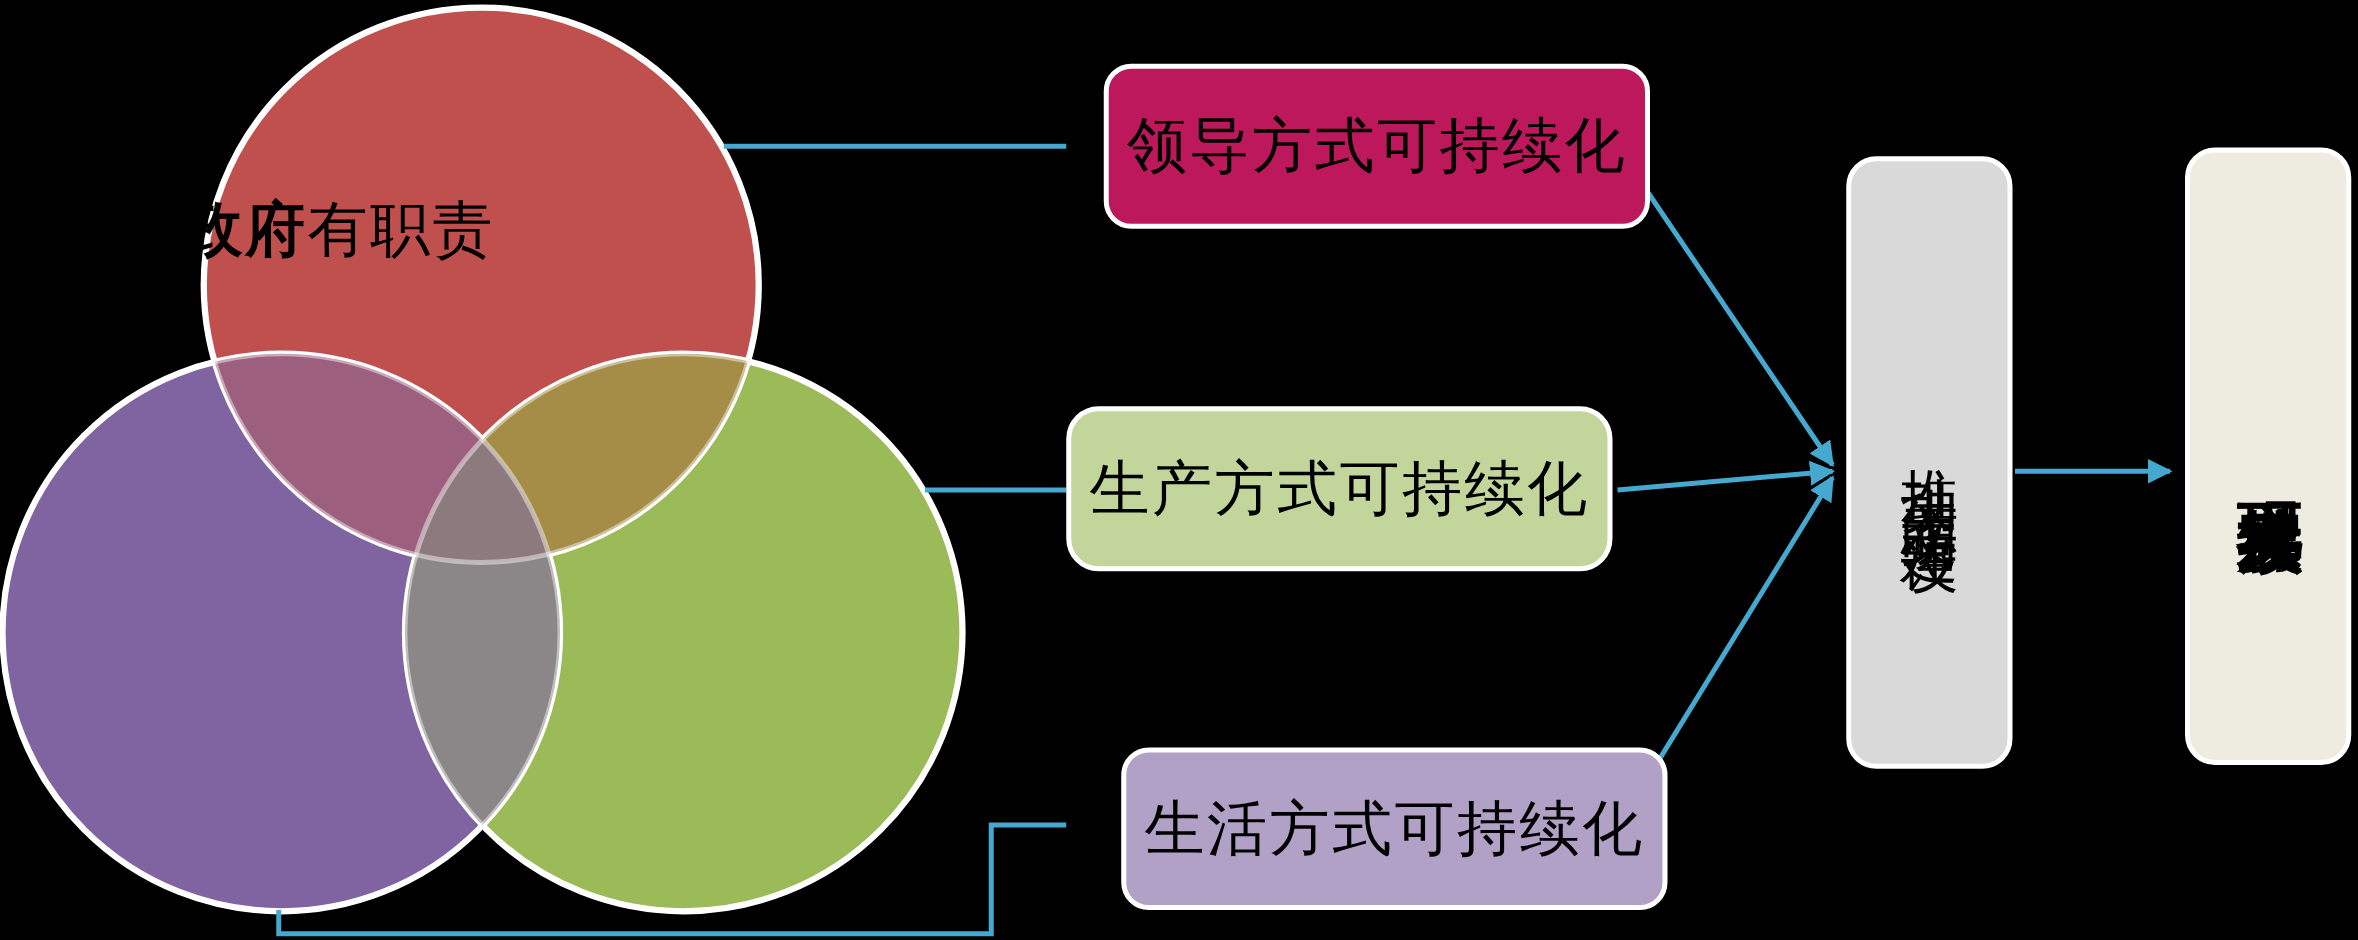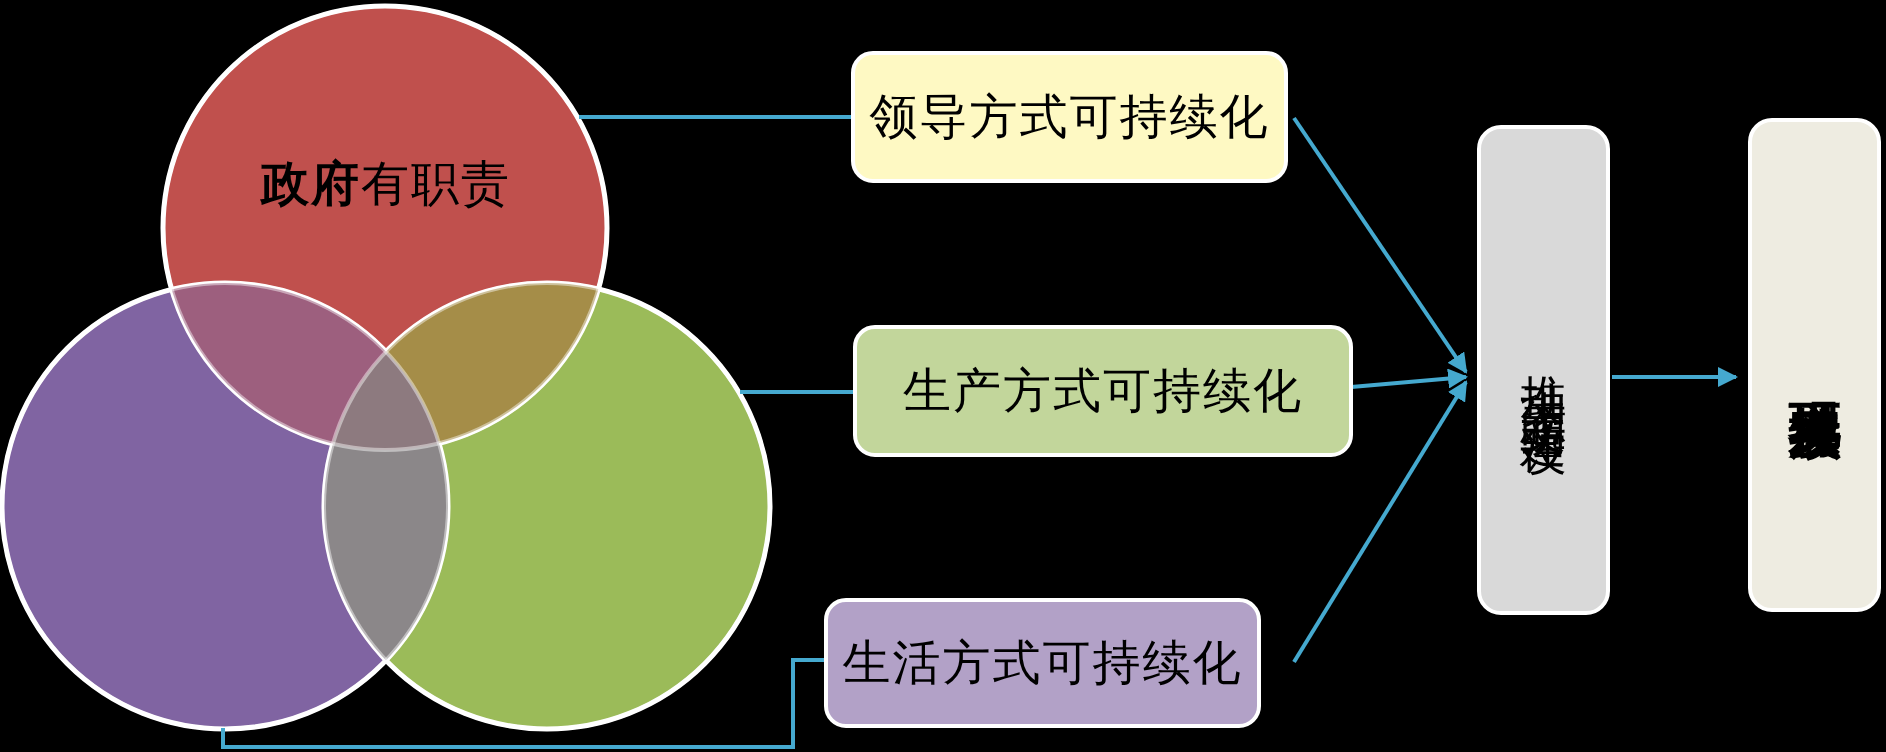--- a/index.html
+++ b/index.html
@@ -8,21 +8,21 @@
     background:#000;
     position:relative;
     overflow:hidden;
     font-family:"Liberation Serif","DejaVu Serif",serif;
   }
   .stage{position:absolute;left:0;top:0;width:1886px;height:752px;}
   svg.layer{position:absolute;left:0;top:0;}
 
   .label{position:absolute;color:#000;white-space:nowrap;}
   .circle-label{
-    font-size:48px;letter-spacing:2px;text-align:center;
+    font-size:48px;letter-spacing:2px;text-align:left;
   }
   .circle-label .b{font-weight:bold;}
 
   .pill{
     position:absolute;
     box-sizing:border-box;
     border:4px solid #fff;
     border-radius:22px;
     display:flex;align-items:center;justify-content:center;
   }
@@ -101,27 +101,27 @@
       <path d="M 1294 392 L 1466 377" marker-end="url(#arrow)" stroke="#45a9cf"></path>
       <path d="M 1294 662 L 1466 382" marker-end="url(#arrow)" stroke="#45a9cf"></path>
       <path d="M 1612 377 H 1736" marker-end="url(#arrow)" stroke="#45a9cf"></path>
     </g>
   </svg>
 
   <div class="label circle-label" style="left:146px;top:152px;width:480px;">
     <span class="b">政府</span><span>有职责</span>
   </div>
 
-  <div class="pill" style="left: 851px; top: 51px; width: 437px; height: 132px; background-color: #fef9c3;">
+  <div class="pill" style="left: 883px; top: 51px; width: 437px; height: 132px; background-color: #be185d;">
     <span class="pill-label">领导方式可持续化</span>
   </div>
-  <div class="pill" style="left: 853px; top: 325px; width: 500px; height: 132px; background-color: rgb(194, 214, 155);">
+  <div class="pill" style="left: 853px; top: 325px; width: 437px; height: 132px; background-color: rgb(194, 214, 155); border-radius: 26px;">
     <span class="pill-label">生产方式可持续化</span>
   </div>
-  <div class="pill" style="left: 824px; top: 598px; width: 437px; height: 130px; background-color: rgb(178, 161, 199);">
+  <div class="pill" style="left: 897px; top: 598px; width: 437px; height: 130px; background-color: rgb(178, 161, 199);">
     <span class="pill-label">生活方式可持续化</span>
   </div>
 
   <div class="vbox hub-box" style="left: 1477px; top: 125px; width: 133px; height: 490px; background-color: rgb(217, 217, 217);">
     <span class="vtext">推动生态文明建设</span>
   </div>
 
   <div class="vbox goal-box" style="left: 1748px; top: 118px; width: 133px; height: 494px; background-color: rgb(238, 236, 225);">
     <span class="vtext">实现可持续发展</span>
   </div>

